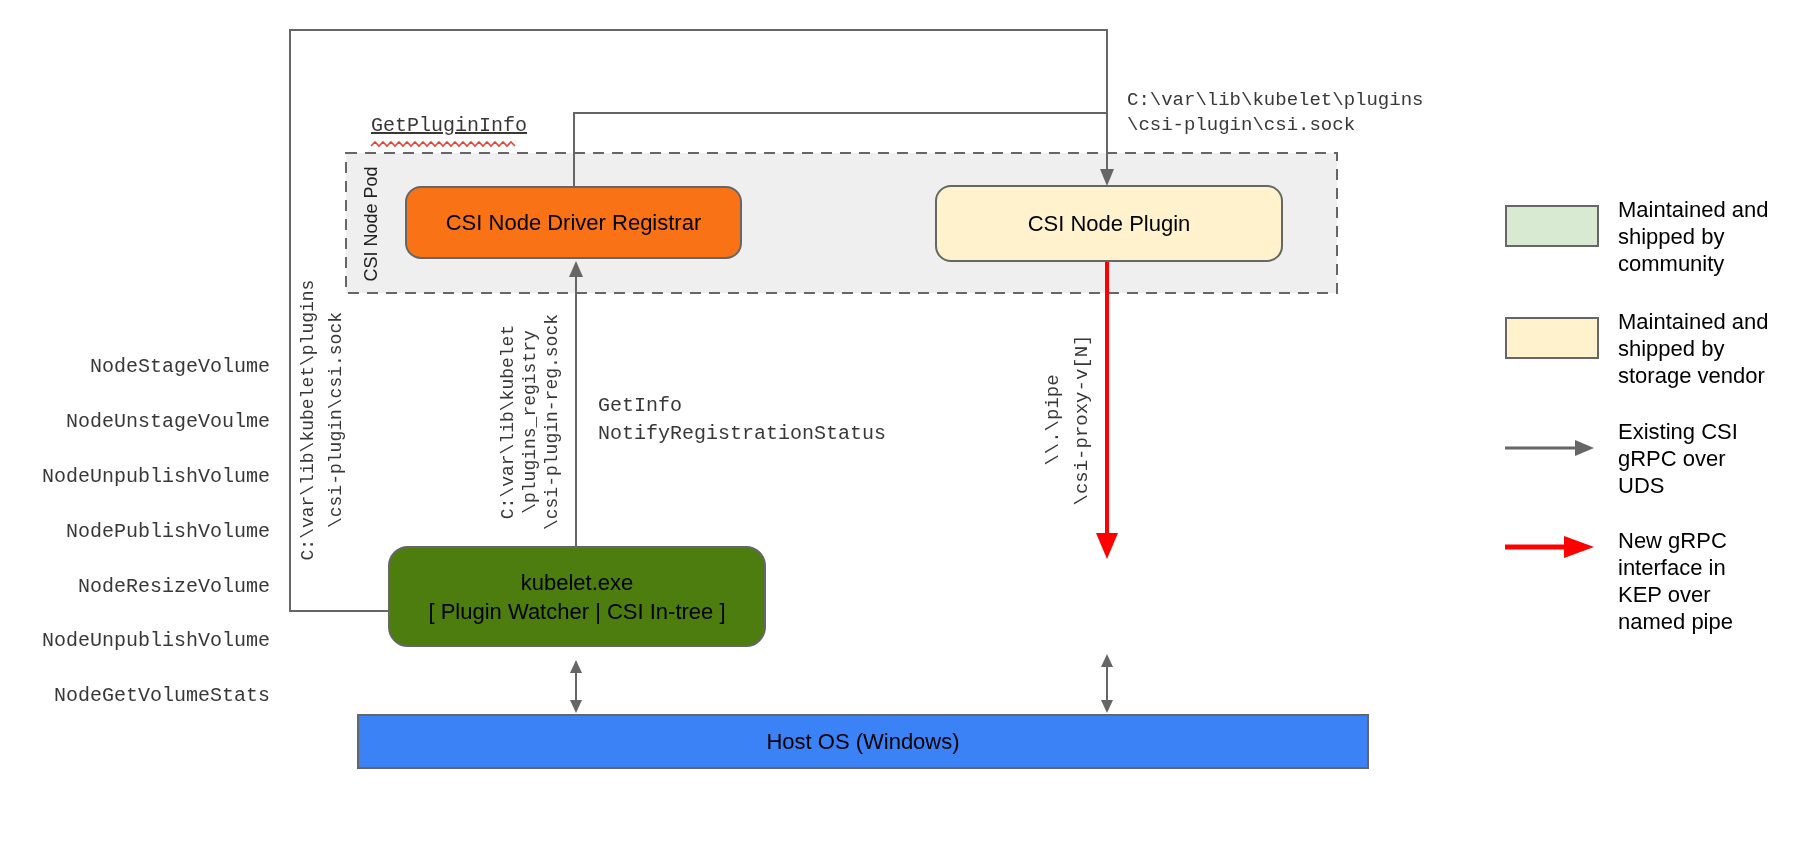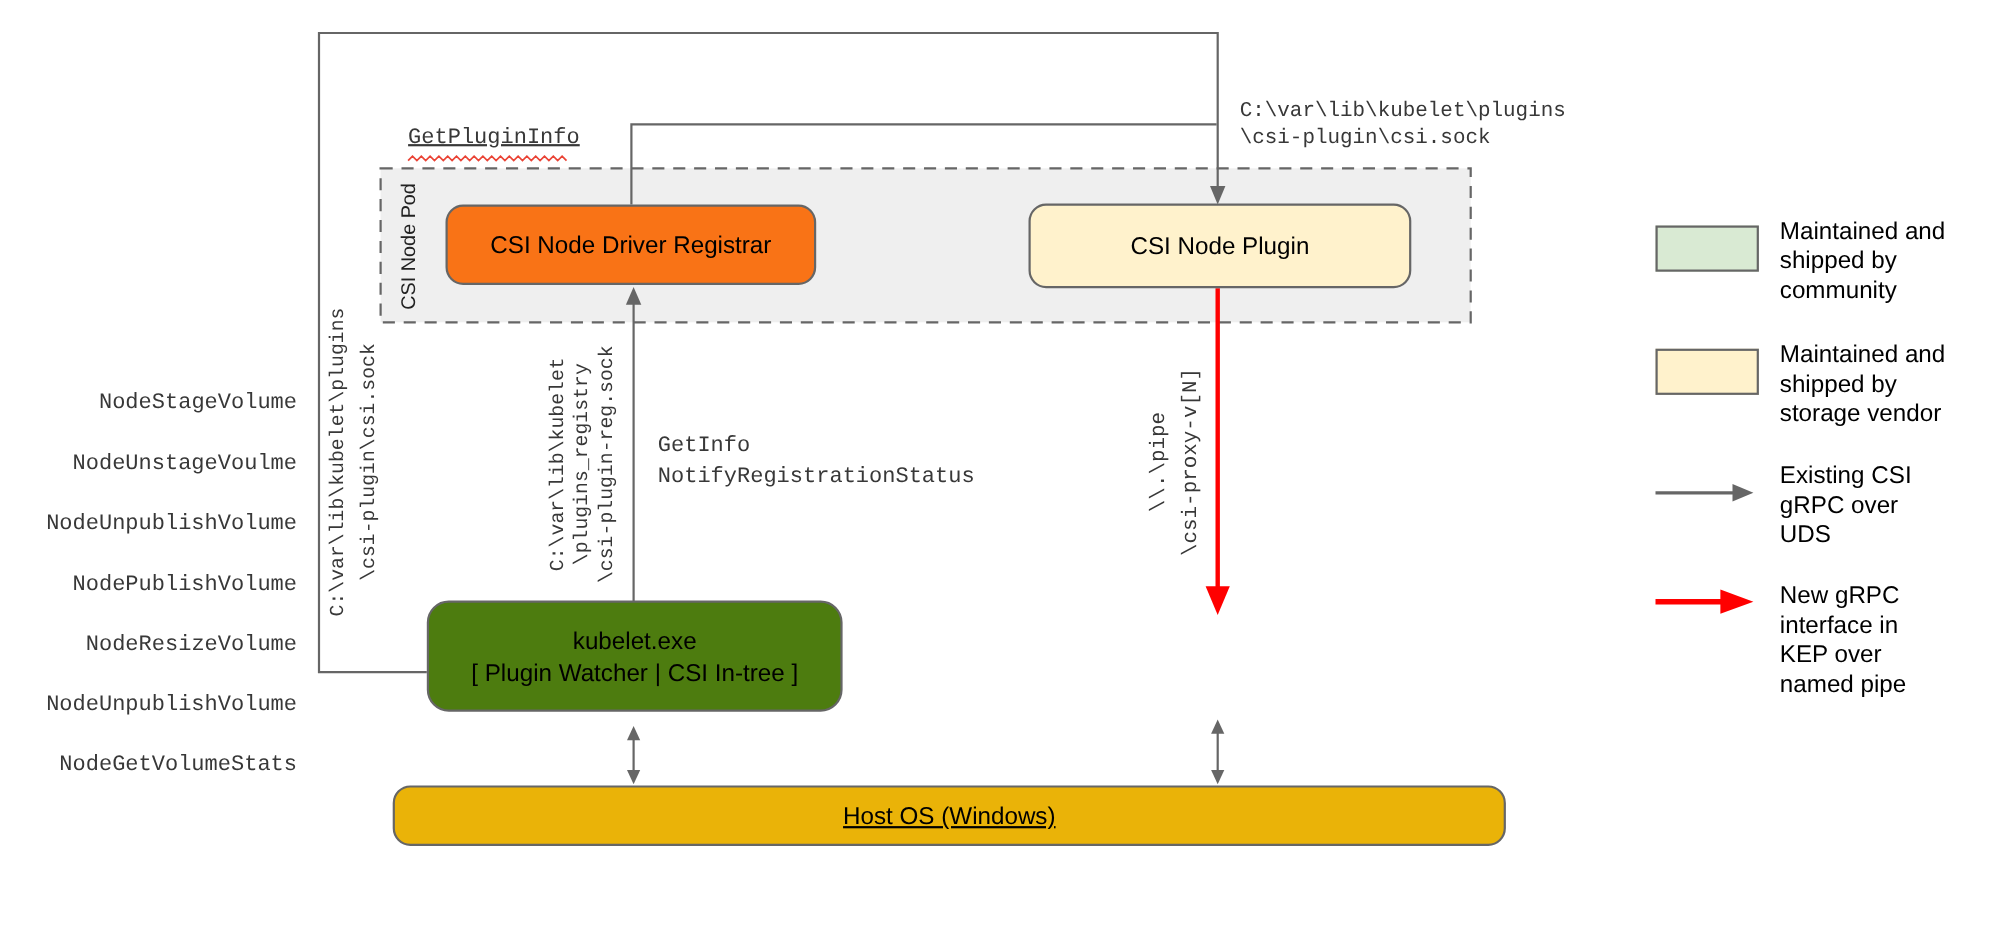--- a/index.html
+++ b/index.html
@@ -73,21 +73,21 @@
   <div class="node-box" style="left:935px;top:185px;width:344px;height:73px;background:#fff2cc;border-radius:16px;">
     <div>CSI Node Plugin</div>
   </div>
 
   <div class="node-box" style="left:388px;top:546px;width:374px;height:97px;background:#4d7c0f;border-radius:20px;">
     <div>kubelet.exe</div>
     <div>[ Plugin Watcher | CSI In-tree ]</div>
   </div>
 
 
-  <div class="node-box" style="left:357px;top:714px;width:1008px;height:51px;background:#eab308;border-radius:16px;text-decoration:underline;">
+  <div class="node-box" style="left:357px;top:714px;width:1008px;height:51px;background:#3b82f6;border-radius:0;">
     <div>Host OS (Windows)</div>
   </div>
 
   <div class="abs mono" style="left:371px;top:114px;font-size:20px;text-decoration:underline;">GetPluginInfo</div>
 
   <div class="abs mono" style="left:1127px;top:88px;font-size:19px;line-height:24.5px;">C:\var\lib\kubelet\plugins
 \csi-plugin\csi.sock</div>
 
   <div class="abs mono rot" style="left:162px;top:392px;width:320px;height:56px;font-size:18px;line-height:28px;">C:\var\lib\kubelet\plugins
 \csi-plugin\csi.sock</div>

